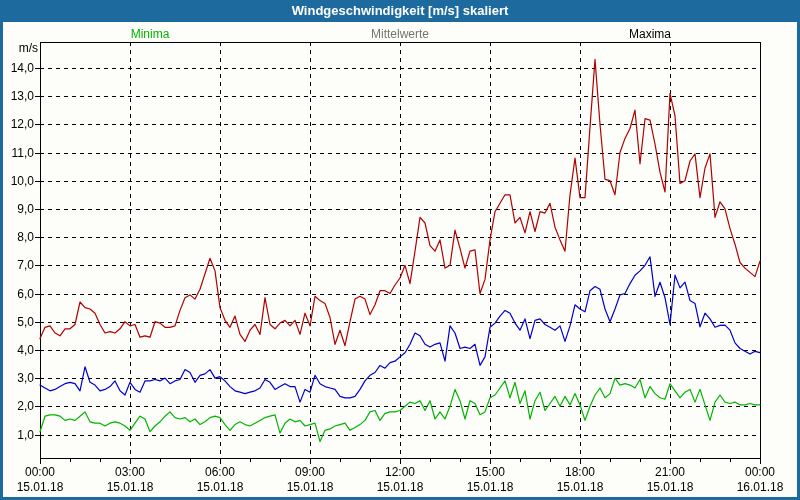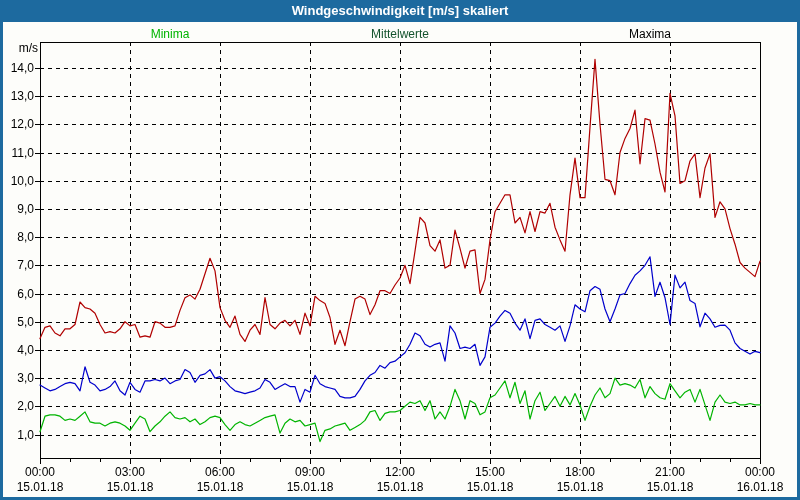--- a/index.html
+++ b/index.html
@@ -30,22 +30,22 @@
 </style>
 </head>
 <body>
 
 <div class="window">
   <div class="titlebar">
     <span>Windgeschwindigkeit [m/s] skaliert</span>
   </div>
 
   <div class="legend">
-    <span class="legend-minima" style="color: rgb(0, 180, 0); margin-left: 20px;">Minima</span>
-    <span class="legend-mittel" style="color: #14532d; text-align: center;">Mittelwerte</span>
+    <span class="legend-minima" style="color: rgb(0, 180, 0);">Minima</span>
+    <span class="legend-mittel" style="color: #737373; text-align: center;">Mittelwerte</span>
     <span class="legend-maxima" style="color: #000000;">Maxima</span>
   </div>
 
   <svg class="plot" width="800" height="500">
       <g>
         <line x1="40" y1="68.5" x2="760" y2="68.5" stroke="#000" stroke-width="1" stroke-dasharray="4,4" shape-rendering="crispEdges"></line>
         <line x1="35" y1="68.5" x2="40" y2="68.5" stroke="#000" stroke-width="1" shape-rendering="crispEdges"></line>
         <text x="34" y="72" text-anchor="end">14,0</text>
         <line x1="40" y1="96.5" x2="760" y2="96.5" stroke="#000" stroke-width="1" stroke-dasharray="4,4" shape-rendering="crispEdges"></line>
         <line x1="35" y1="96.5" x2="40" y2="96.5" stroke="#000" stroke-width="1" shape-rendering="crispEdges"></line>

